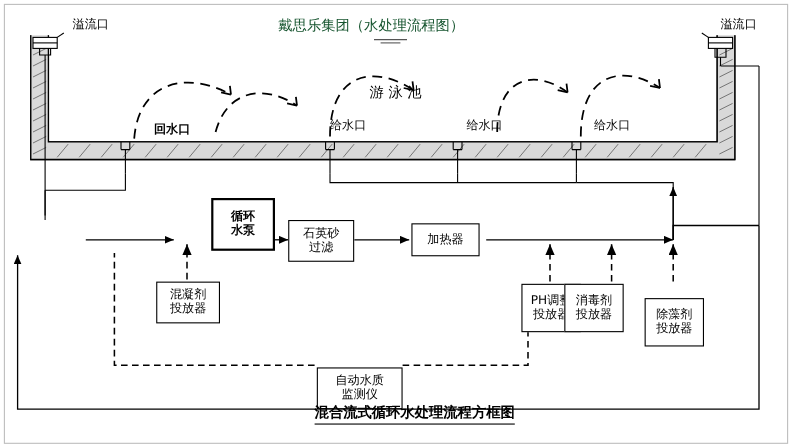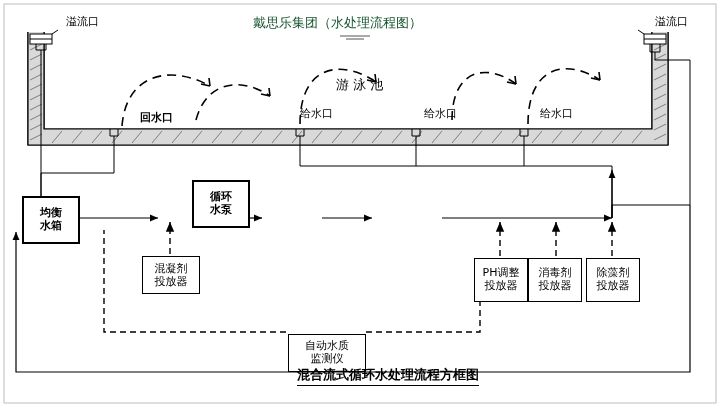--- a/index.html
+++ b/index.html
@@ -195,31 +195,32 @@
 
   <div class="lbl" style="left:66px;top:16px;">溢流口</div>
   <div class="lbl" style="left:655px;top:16px;">溢流口</div>
   <div class="lbl" style="left:304px;top:78px;font-size:13px;margin-left:32px;">游 泳 池</div>
 
   <div class="lbl" style="left:140px;top:112px;font-weight:bold;">回水口</div>
   <div class="lbl" style="left:300px;top:108px;">给水口</div>
   <div class="lbl" style="left:424px;top:108px;">给水口</div>
   <div class="lbl" style="left:540px;top:108px;">给水口</div>
 
-  <div class="box bold" style="left:22px;top:196px;width:54px;height:44px;">均衡
-水箱</div>
   <div class="box bold" style="left:192px;top:180px;width:54px;height:44px;">循环
 水泵</div>
+  <div class="box" style="left:262px;top:200px;width:58px;height:36px;">石英砂
+过滤</div>
+  <div class="box" style="left:374px;top:203px;width:60px;height:28px;">加热器</div>
 
   <div class="box" style="left:142px;top:256px;width:56px;height:36px;font-family:Liberation Serif, serif;">混凝剂
 投放器</div>
   <div class="box" style="left:474px;top:258px;width:52px;height:42px;text-align:center;">PH调整
 投放器</div>
-  <div class="box" style="left:528px;top:258px;width:52px;height:42px;">消毒剂
-投放器</div>
-  <div class="box" style="left:586px;top:258px;width:52px;height:42px;">除藻剂
+  <div class="box" style="left:513px;top:258px;width:52px;height:42px;">消毒剂
+投放器</div>
+  <div class="box" style="left:586px;top:271px;width:52px;height:42px;">除藻剂
 投放器</div>
 
   <div class="box" style="left:288px;top:314px;width:76px;height:36px;margin-top:20px;">自动水质
 监测仪</div>
 
-  <div class="bigtitle" style="left:286px;top:366px;margin-left:11px;">混合流式循环水处理流程方框图</div>
+  <div class="bigtitle" style="left:286px;top:366px;">混合流式循环水处理流程方框图</div>
 </div>
 
 </body></html>

